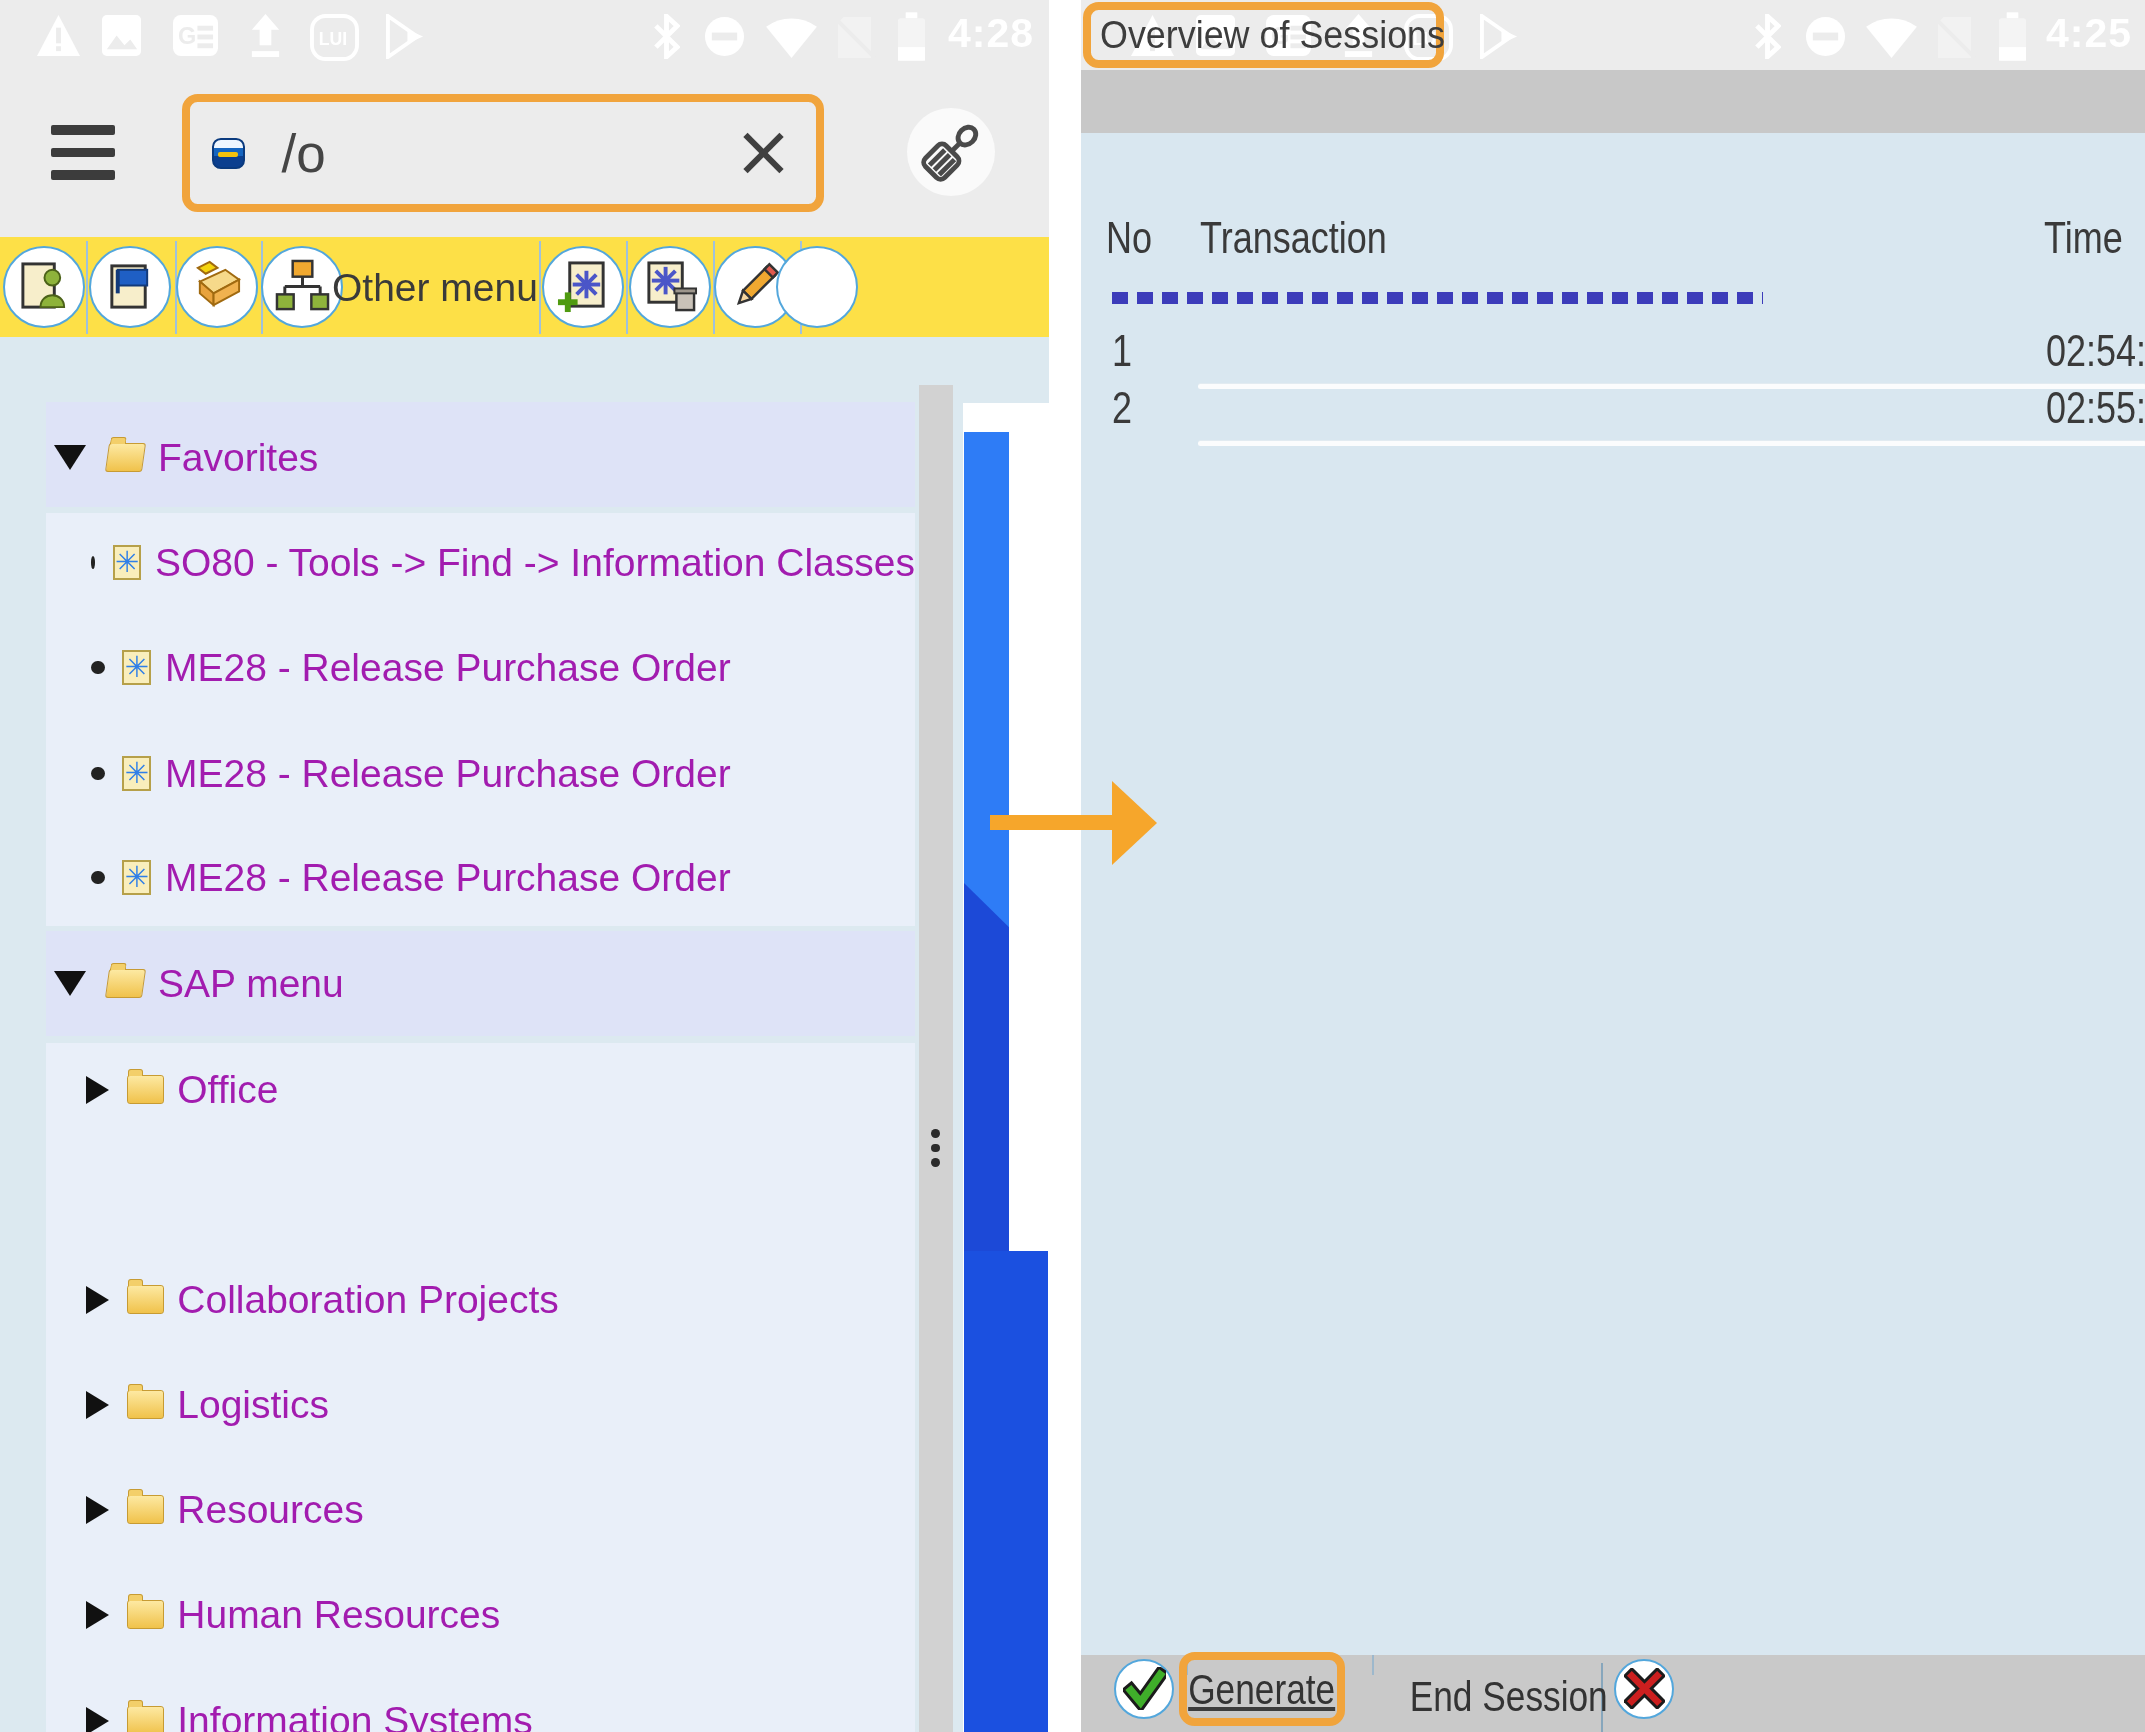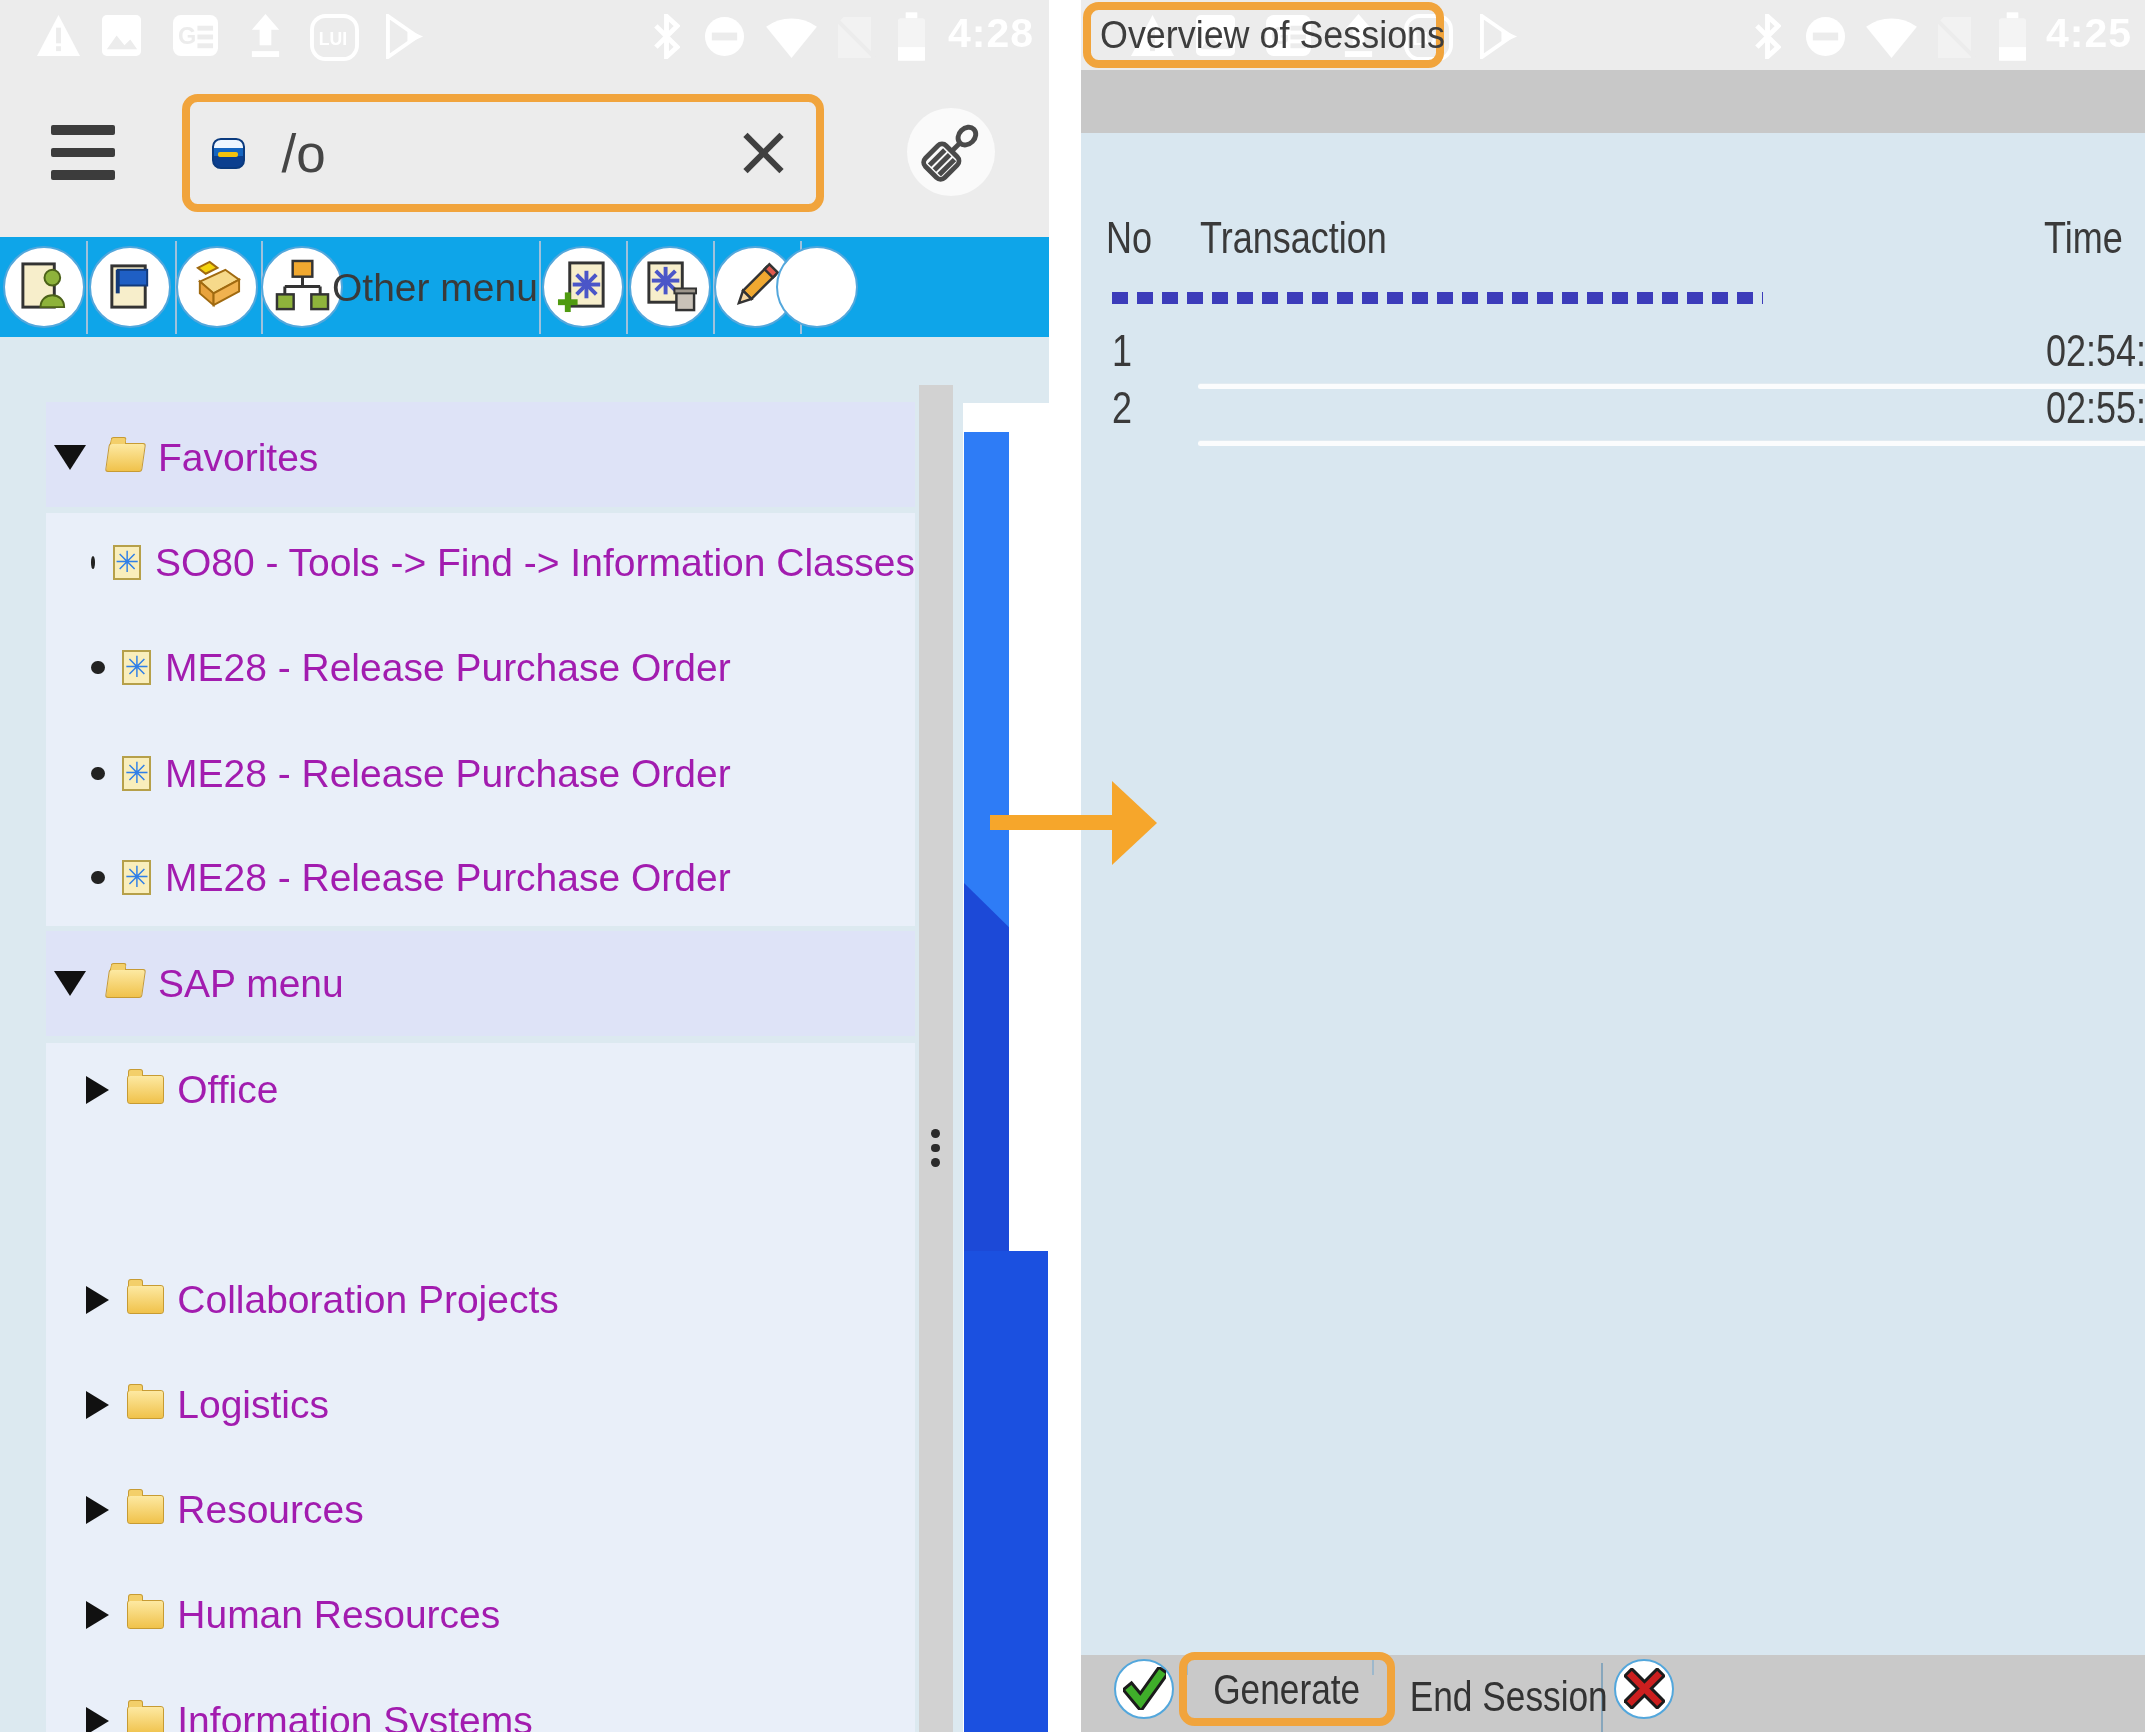--- a/index.html
+++ b/index.html
@@ -24,21 +24,21 @@
      border:2px solid #0a3a7e;box-sizing:border-box;position:relative;}
   .liquid-ico:after{content:"";position:absolute;left:4.9px;top:12.7px;width:19.5px;height:4.9px;background:#f4c20d;border-radius:2px;}
   .search-text{font-size:53px;color:#454545;margin-left:37px;flex:1;}
   .clear-x{width:43px;height:43px;margin-right:31px;position:relative;cursor:pointer;}
   .clear-x:before,.clear-x:after{content:"";position:absolute;left:-3.9px;top:18.5px;width:51px;height:5.9px;background:#3f3f3f;}
   .clear-x:before{transform:rotate(45deg);} .clear-x:after{transform:rotate(-45deg);}
 
   .spatula-btn{left:907px;top:108px;width:88px;height:88px;border-radius:50%;background:#fafafa;cursor:pointer;}
 
   
-  .toolbar{left:0;top:237px;width:1049px;height:100px;background:#0ea5e9;}
+  .toolbar{left:0;top:237px;width:1049px;height:100px;background:#fde047;}
   .tb-div{position:absolute;top:3.9px;width:2px;height:93px;background:#9fc1dc;}
   .tb-circle{position:absolute;top:8.8px;width:82px;height:82px;border-radius:50%;background:#fff;border:2.9px solid #53a7dc;
              box-sizing:border-box;display:flex;align-items:center;justify-content:center;cursor:pointer;}
   .tb-label{position:absolute;top:29px;font-size:39px;color:#3a3a3a;}
   .return-btn{position:absolute;left:820px;top:0;width:229px;height:100px;background:#067d31;color:#fff;
               font-size:41px;font-weight:bold;display:flex;align-items:center;justify-content:center;
               letter-spacing:2px;cursor:pointer;}
 
   
   .tree-band{left:46px;width:869px;background:#dee3f7;}
@@ -86,21 +86,21 @@
   .sap-text{font-size:45px;color:#3a3a3a;transform:scaleX(.8);transform-origin:left center;white-space:nowrap;}
   .dashed{left:31px;top:292px;width:651px;height:11.7px;
           background:repeating-linear-gradient(90deg,#3c3cba 0 15.6px,rgba(0,0,0,0) 15.6px 25px);}
   .row-sep{left:117px;width:948px;height:4.9px;background:#fbfcfd;border-radius:2.9px;box-shadow:0 -1px 0 #e2ebf1;}
 
   .rp-footer{left:0;top:1655px;width:100%;height:77px;background:#c9c9c9;}
   .foot-tick{position:absolute;top:0;width:2px;height:19.5px;background:#9db8cc;}
   .foot-div{position:absolute;left:520px;top:7.8px;width:2px;height:69px;background:#87a6bc;}
   .circle-btn{position:absolute;top:3.9px;width:60px;height:60px;border-radius:50%;background:#fff;
       border:2.9px solid #53a7dc;box-sizing:border-box;display:flex;align-items:center;justify-content:center;cursor:pointer;}
-  .gen-box{position:absolute;left:98px;top:-2.9px;width:216px;height:74px;display:flex;align-items:center;justify-content:center;}
+  .gen-box{position:absolute;left:98px;top:-2.9px;width:166px;height:74px;display:flex;align-items:center;justify-content:center;text-decoration:underline;}
   .foot-label{font-size:43px;color:#333;transform:scaleX(.82);transform-origin:center;white-space:nowrap;cursor:pointer;}
 
   svg{display:block;}
 </style>
 </head>
 <body>
 
 <div class="screen">
 
   <div class="abs panel-left">

